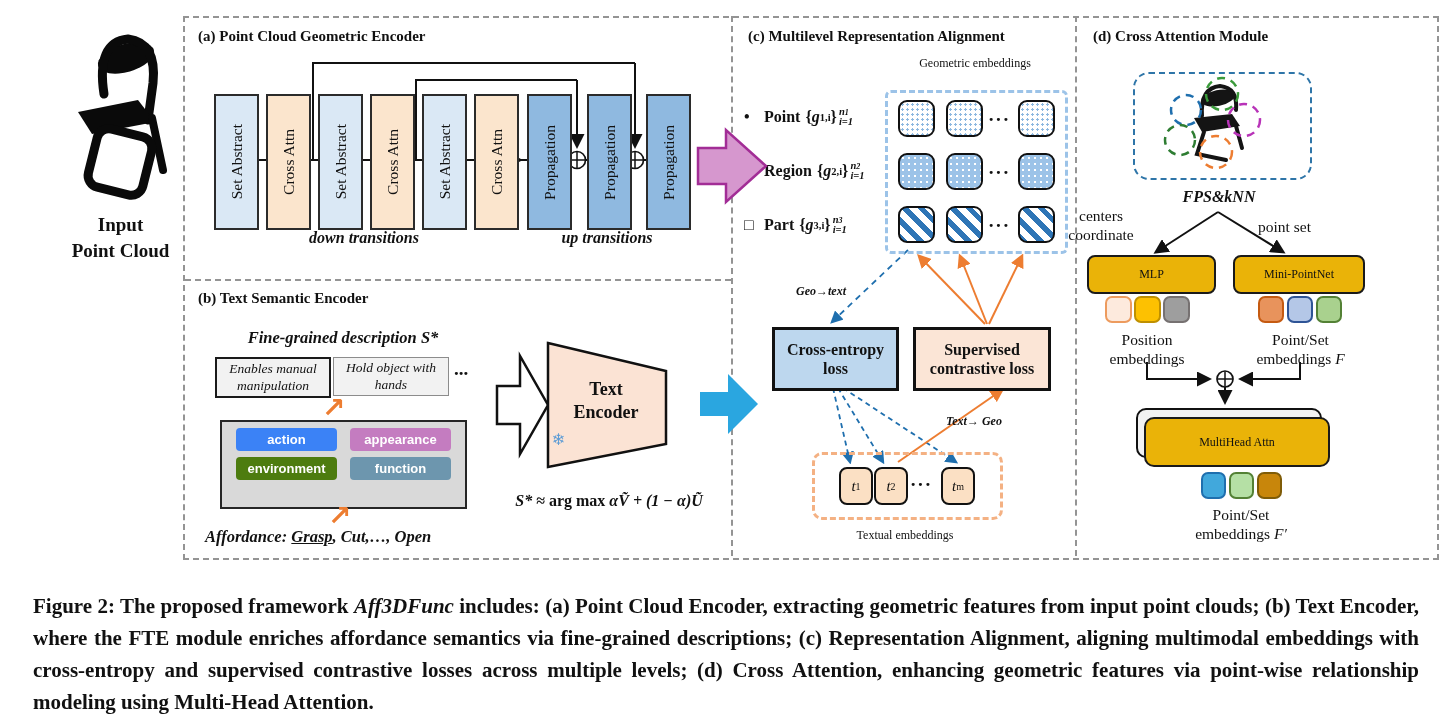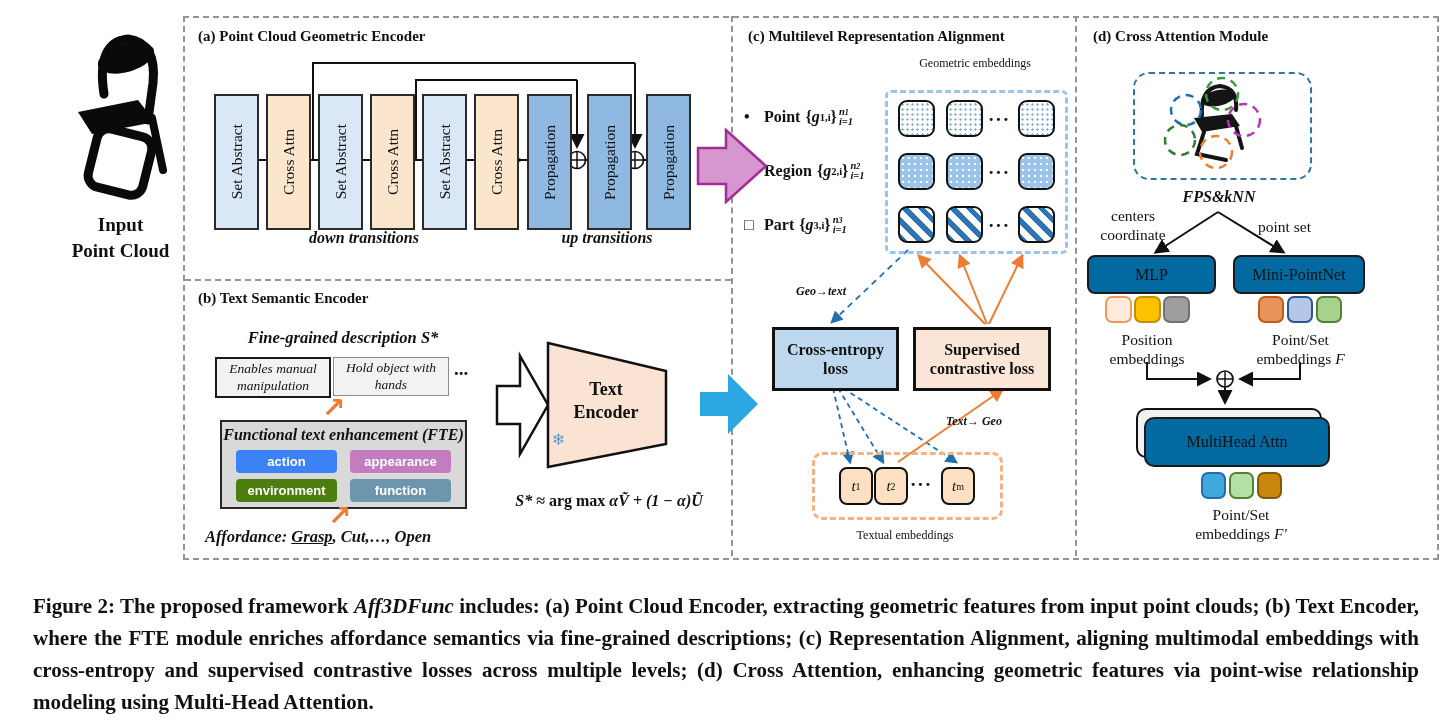--- a/index.html
+++ b/index.html
@@ -46,22 +46,22 @@
   .brace{font-weight:bold;}
   .supsub{display:inline-flex;flex-direction:column;justify-content:center;line-height:1;margin-left:2px;vertical-align:middle;}
   .ss-top,.ss-bot{font-size:10.5px;font-weight:bold;font-style:italic;}
   .ss-tiny{font-size:8px;}
   .lossbox{position:absolute;border:3px solid #111;display:flex;flex-direction:column;justify-content:center;
     font-weight:bold;font-size:16px;line-height:1.2;text-align:center;}
   .tbox{position:absolute;width:30px;height:34px;background:#fbe0c4;border:2.5px solid #111;border-radius:8px;
     display:flex;align-items:center;justify-content:center;font-size:15px;}
   .small-serif{font-size:12px;}
   
-  .graybox{position:absolute;background:#0369a1;border:2px solid #1a1a1a;border-radius:8px;
-    display:flex;align-items:center;justify-content:center;font-size:16px;}
+  .graybox{position:absolute;background:#eab308;border:2px solid #1a1a1a;border-radius:8px;
+    display:flex;align-items:center;justify-content:center;font-size:12px;}
   .csq{position:absolute;border-radius:7px;border:2px solid;box-sizing:border-box;}
   .lab2{position:absolute;text-align:center;font-size:15.5px;line-height:1.25;}
   
   #caption{position:absolute;left:33px;top:591px;width:1386px;font-size:21px;font-weight:bold;
     line-height:1.52;text-align:justify;}
   svg{display:block;}
 </style>
 </head>
 <body>
 
@@ -150,21 +150,20 @@
     <div>manipulation</div>
   </div>
   <div class="abs descbox" style="left:333px;top:357px;width:114px;height:37px;border:1.5px solid #8c8c8c;">
     <div>Hold object with</div>
     <div>hands</div>
   </div>
   <div class="abs" style="left:454px;top:358px;font-weight:bold;font-size:19px;">...</div>
   <div class="abs orange-up" style="left:322px;top:394px;">↗</div>
 
   <div class="abs ftebox" style="left:220px;top:420px;width:243px;height:85px;">
-    <div class="fte-title">Functional text enhancement (FTE)</div>
     <div class="chiprow">
       <div class="chip" style="background-color: #3b82f6;">action</div>
       <div class="chip" style="background-color: rgb(196, 124, 192);">appearance</div>
     </div>
     <div class="chiprow">
       <div class="chip" style="background-color: #4d7c0f;">environment</div>
       <div class="chip" style="background-color: rgb(109, 150, 174);">function</div>
     </div>
   </div>
   <div class="abs orange-up" style="left:328px;top:502px;">↗</div>
@@ -323,21 +322,21 @@
     <polyline points="70,346 70,363 129,363" fill="none" stroke="#111" stroke-width="2"></polyline>
     <line x1="128" y1="363" x2="132" y2="363" stroke="#111" stroke-width="2" marker-end="url(#mD)"></line>
     <polyline points="223,346 223,363 167,363" fill="none" stroke="#111" stroke-width="2"></polyline>
     <line x1="168" y1="363" x2="164" y2="363" stroke="#111" stroke-width="2" marker-end="url(#mD)"></line>
     <circle cx="148" cy="363" r="8" fill="#fff" stroke="#111" stroke-width="1.7"></circle>
     <line x1="140.5" y1="363" x2="155.5" y2="363" stroke="#111" stroke-width="1.5"></line>
     <line x1="148" y1="355.5" x2="148" y2="370.5" stroke="#111" stroke-width="1.5"></line>
     <line x1="148" y1="371" x2="148" y2="386" stroke="#111" stroke-width="2" marker-end="url(#mD)"></line>
   </svg>
 
-  <div class="lab2" style="left:1088px;top:206px;width:90px;">
+  <div class="lab2" style="left:1056px;top:206px;width:90px;">
     <div>centers</div>
     <div>coordinate</div>
   </div>
   <div class="abs" style="left:1258px;top:218px;font-size:15.5px;">point set</div>
 
   <div class="graybox" style="left:1087px;top:255px;width:125px;height:35px;">
       <span>MLP</span>
     </div>
   <div class="graybox" style="left:1233px;top:255px;width:128px;height:35px;">
       <span>Mini-PointNet</span>

